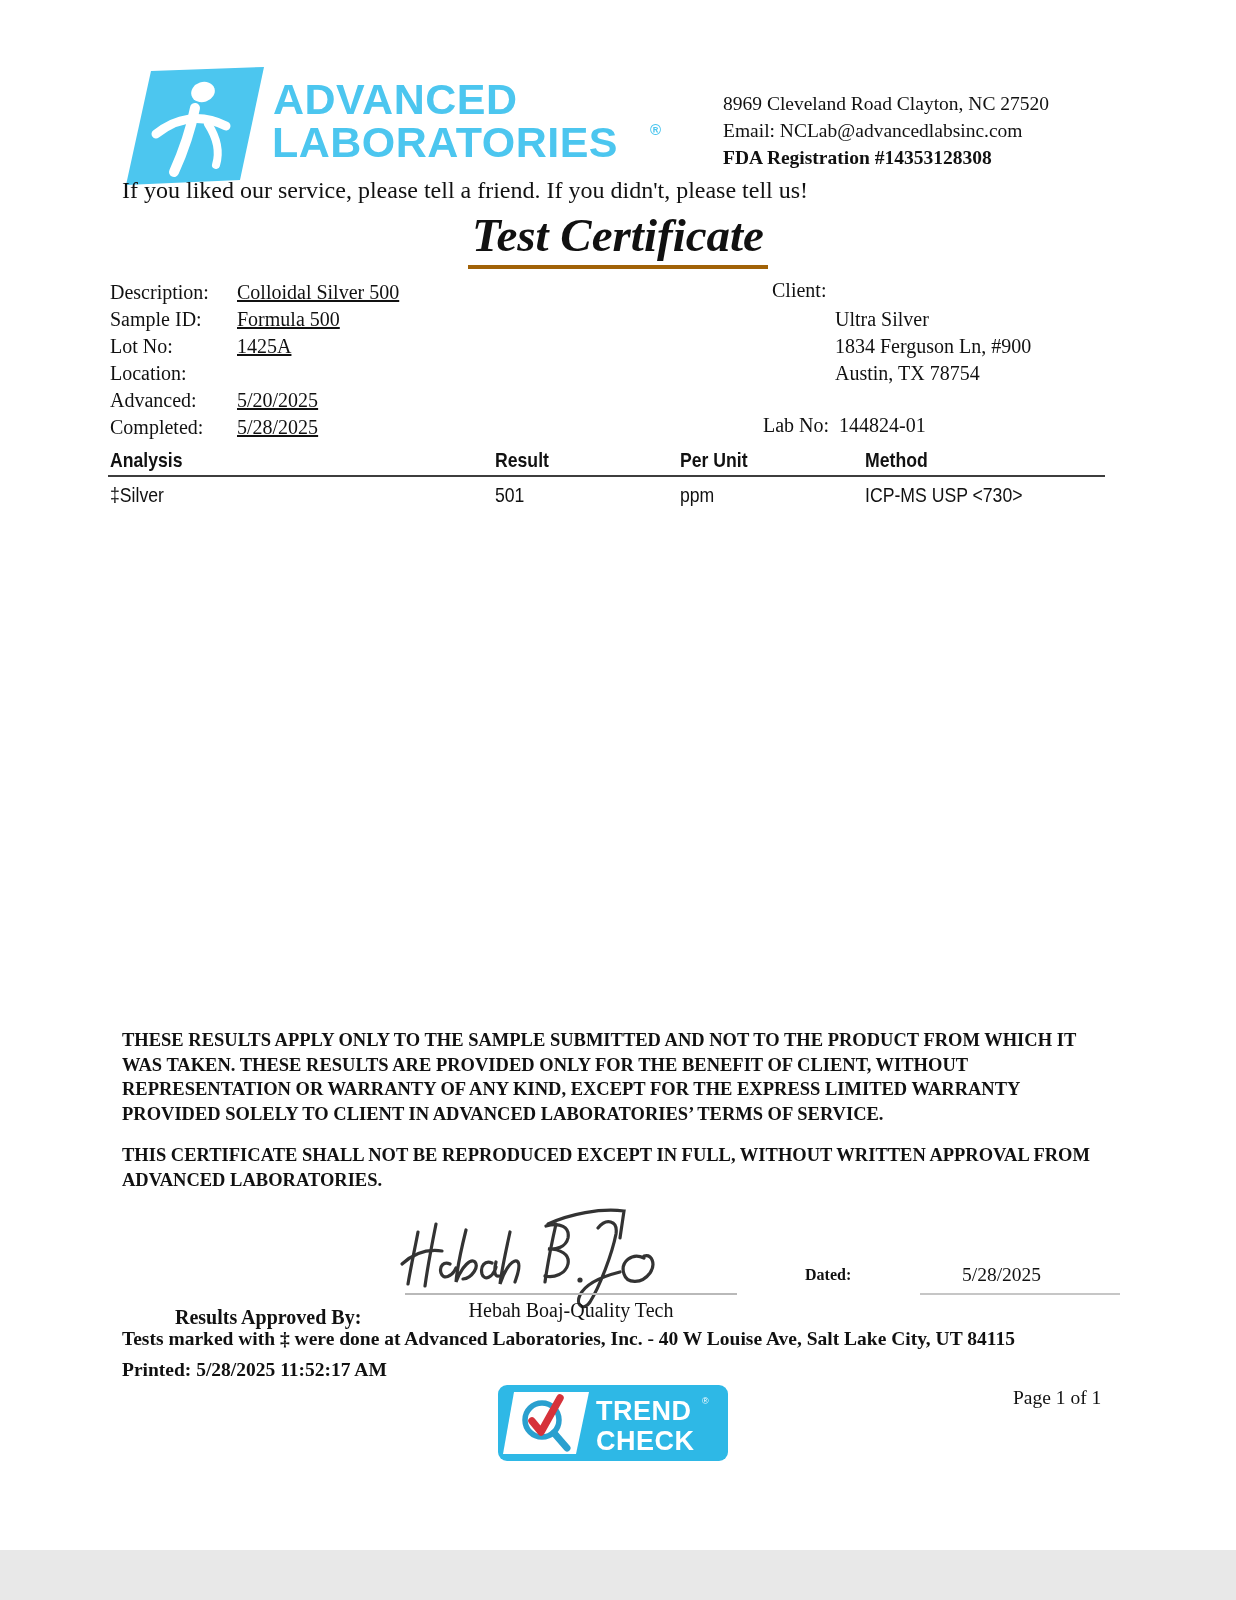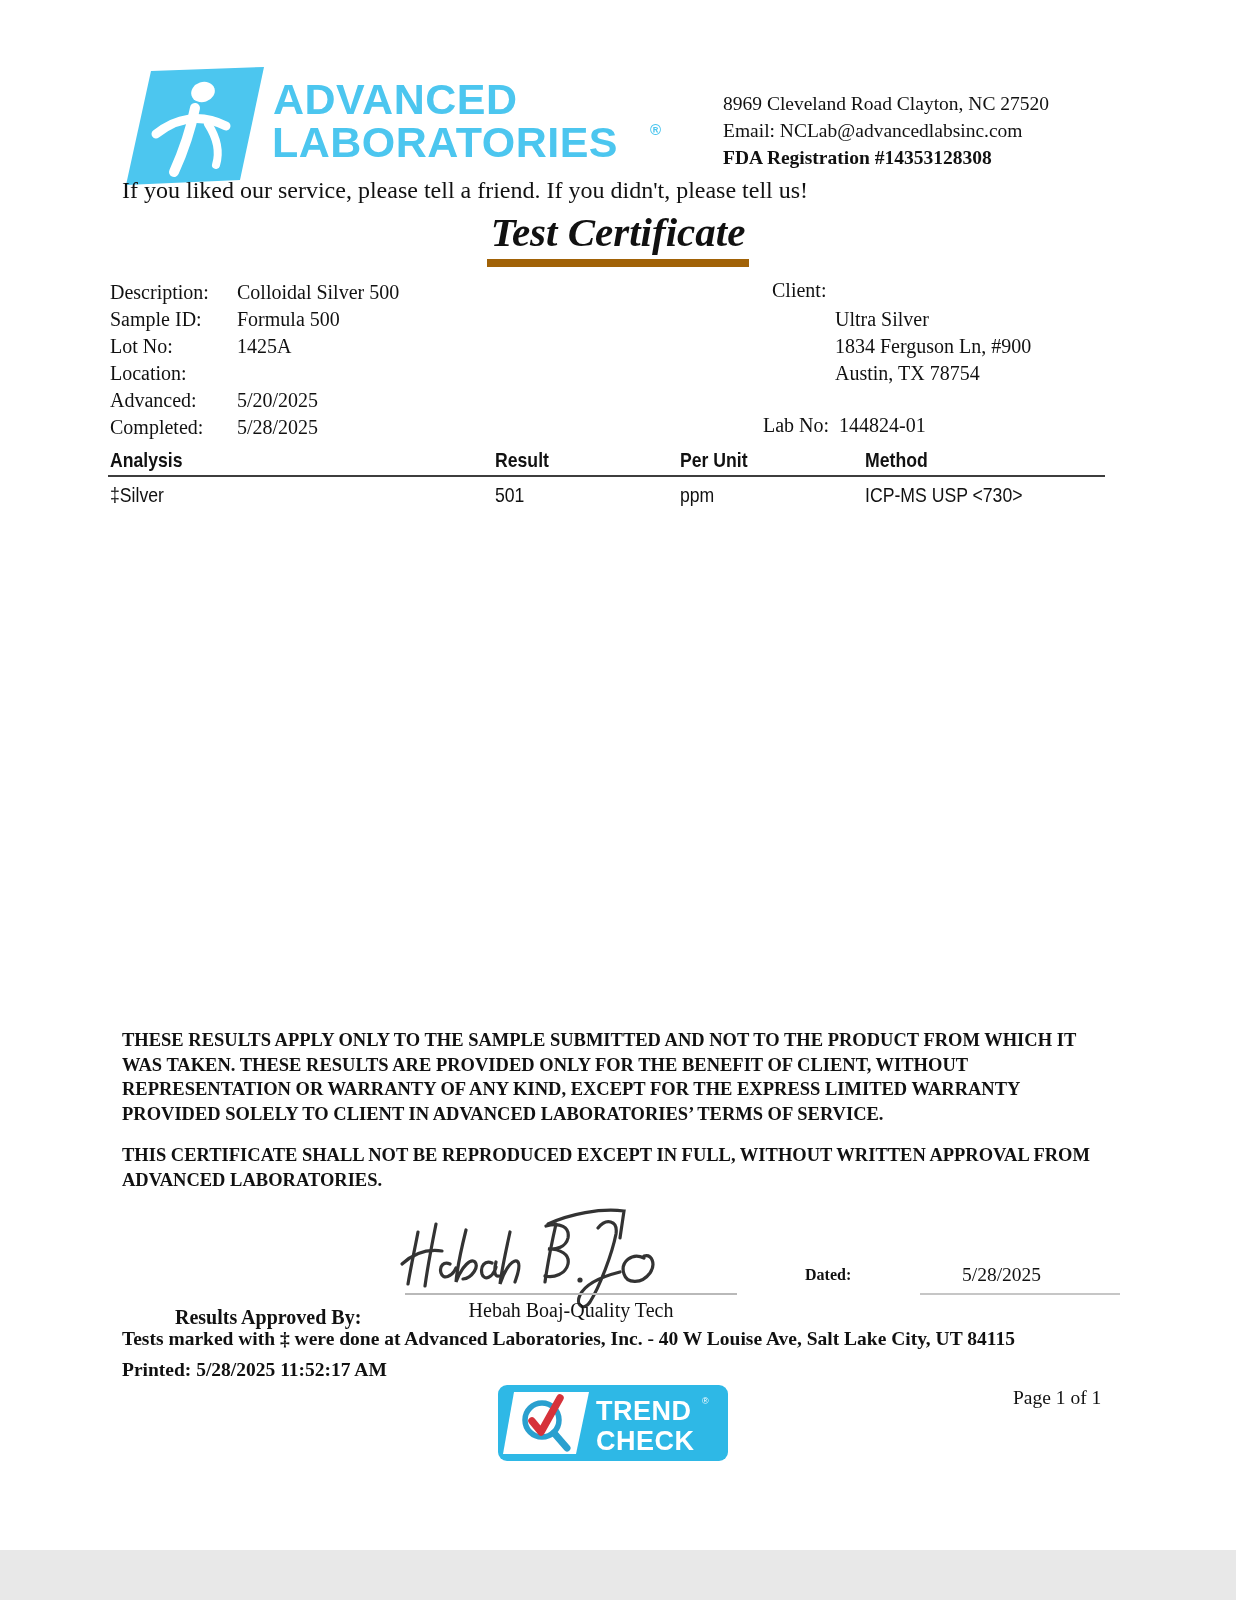--- a/index.html
+++ b/index.html
@@ -16,26 +16,26 @@
   .logo-line1{left:273px;top:78px;font-size:43px;}
   .logo-line2{left:272px;top:121px;font-size:43px;}
   .logo-reg{left:650px;top:121px;font-size:15px;color:#4cc6ef;
     font-family:"Liberation Sans",sans-serif;font-weight:700;}
   .tagline{left:122px;top:177px;font-size:24px;}
   .contact{left:723px;top:90px;font-size:19.5px;line-height:27px;}
   .contact .fda{font-weight:700;}
   
   .title-wrap{left:0;right:0;top:208px;text-align:center;}
   .title-text{display:inline-block;font-style:italic;font-weight:700;
-    font-size:41px;border-bottom:8px solid #a16207;padding:0 4px 3px 4px;}
+    font-size:47px;border-bottom:4px solid #a16207;padding:0 4px 3px 4px;}
   
   .info{font-size:20px;line-height:27px;}
   .info-row{position:relative;height:27px;}
   .info-label{position:absolute;left:0;}
-  .info-value{position:absolute;left:127px;white-space:nowrap;}
+  .info-value{position:absolute;left:127px;white-space:nowrap;text-decoration:underline;}
   .sample-info{left:110px;top:279px;width:420px;}
   .client-label{left:772px;top:279px;font-size:20px;}
   .client-block{left:835px;top:306px;font-size:20px;line-height:27px;}
   .labno-label{left:763px;top:414px;font-size:20px;}
   .labno-value{left:839px;top:414px;font-size:20px;}
   
   .cond{font-family:"Liberation Sans",sans-serif;display:inline-block;
     transform:scaleX(.84);transform-origin:left;white-space:nowrap;}
   .tbl-header span,.tbl-row span{position:absolute;top:0;font-size:21px;}
   .tbl-header{left:0;top:448px;width:1236px;height:26px;font-weight:700;}

